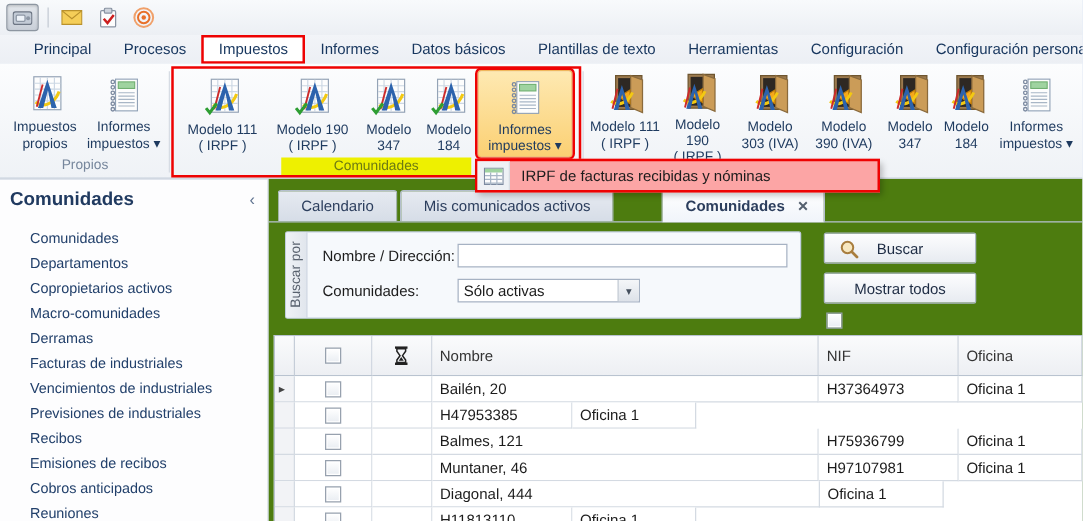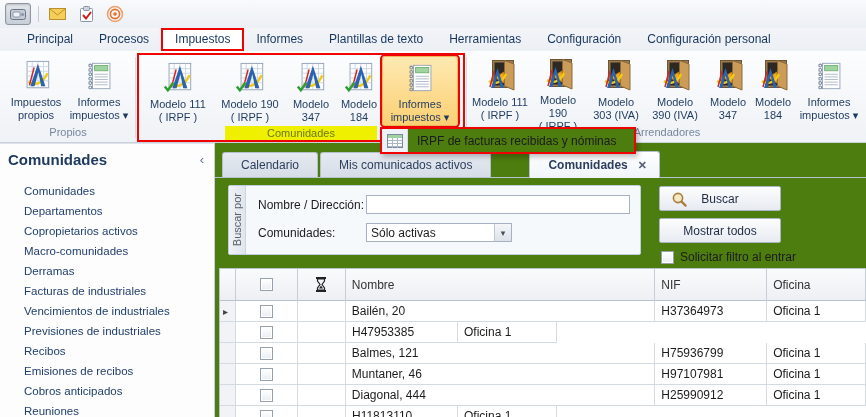--- a/index.html
+++ b/index.html
@@ -57,22 +57,22 @@
   }
   .ribbon-btn .ic { height:36px; display:flex; align-items:center; justify-content:center; margin-bottom:2px; }
   .ribbon-btn.hover {
     background:linear-gradient(#fee9b2,#fbd073);
     border:1px solid #efb65d;
   }
   .ribbon-btn.annotated { outline:2px solid #ee0202; outline-offset:0px; }
 
   
   .dropdown {
-    position:absolute; left:380px; top:127px; width:256px; height:27px;
-    background:#4d7c0f; border:2px solid #ee0202; z-index:60;
+    position:absolute; left:380px; top:127px; width:324px; height:27px;
+    background:#fca5a5; border:2px solid #ee0202; z-index:60;
     display:flex; align-items:center; box-shadow:2px 3px 5px rgba(0,0,0,.25);
   }
   .dropdown .icol {
     width:26px; align-self:stretch; background:#eef1f5; border-right:1px solid #d8dde4;
     display:flex; align-items:center; justify-content:center;
   }
   .dropdown .dlabel { padding-left:9px; font-size:12px; color:#1c1c1c; white-space:nowrap; }
 
   
   .app-body { display:flex; height:274px; }
@@ -212,20 +212,21 @@
       <circle cx="9" cy="9" r="1.8" fill="#e8702a"></circle>
     </svg>
   </div>
 </div>
 
 <div class="menubar">
   <div class="menu-tab">Principal</div>
   <div class="menu-tab">Procesos</div>
   <div class="menu-tab annotated">Impuestos</div>
   <div class="menu-tab">Informes</div>
+  <div class="menu-tab">Datos básicos</div>
   <div class="menu-tab">Plantillas de texto</div>
   <div class="menu-tab">Herramientas</div>
   <div class="menu-tab">Configuración</div>
   <div class="menu-tab">Configuración personal</div>
 
 </div>
 
 <div class="ribbon">
 
   <div class="ribbon-group" style="width:132px;">
@@ -562,21 +563,20 @@
               <path d="M10.6 10.6 L14.6 14.6" stroke="#a87d3e" stroke-width="2.2" stroke-linecap="round"></path>
             </svg>
           </span>
           <span>Buscar</span>
         </div>
         <div class="push-btn">
           <span>Mostrar todos</span>
         </div>
         <div class="check-row">
           <span class="cbx"></span>
-          <span>Solicitar filtro al entrar</span>
         </div>
       </div>
 
       <div class="grid">
         <div class="grow header">
           <div class="gcell c-ind"></div>
           <div class="gcell c-chk">
               <span class="cbx"></span>
             </div>
           <div class="gcell c-hg">
@@ -632,21 +632,20 @@
           <div class="gcell c-nif">H97107981</div>
           <div class="gcell c-ofi">Oficina 1</div>
         </div>
         <div class="grow">
           <div class="gcell c-ind"></div>
           <div class="gcell c-chk">
               <span class="cbx"></span>
             </div>
           <div class="gcell c-hg"></div>
           <div class="gcell c-nom">Diagonal, 444</div>
-          <div class="gcell c-nif">H25990912</div>
           <div class="gcell c-ofi">Oficina 1</div>
         </div>
         <div class="grow">
           <div class="gcell c-ind"></div>
           <div class="gcell c-chk">
               <span class="cbx"></span>
             </div>
           <div class="gcell c-hg"></div>
           <div class="gcell c-nif">H11813110</div>
           <div class="gcell c-ofi">Oficina 1</div>

